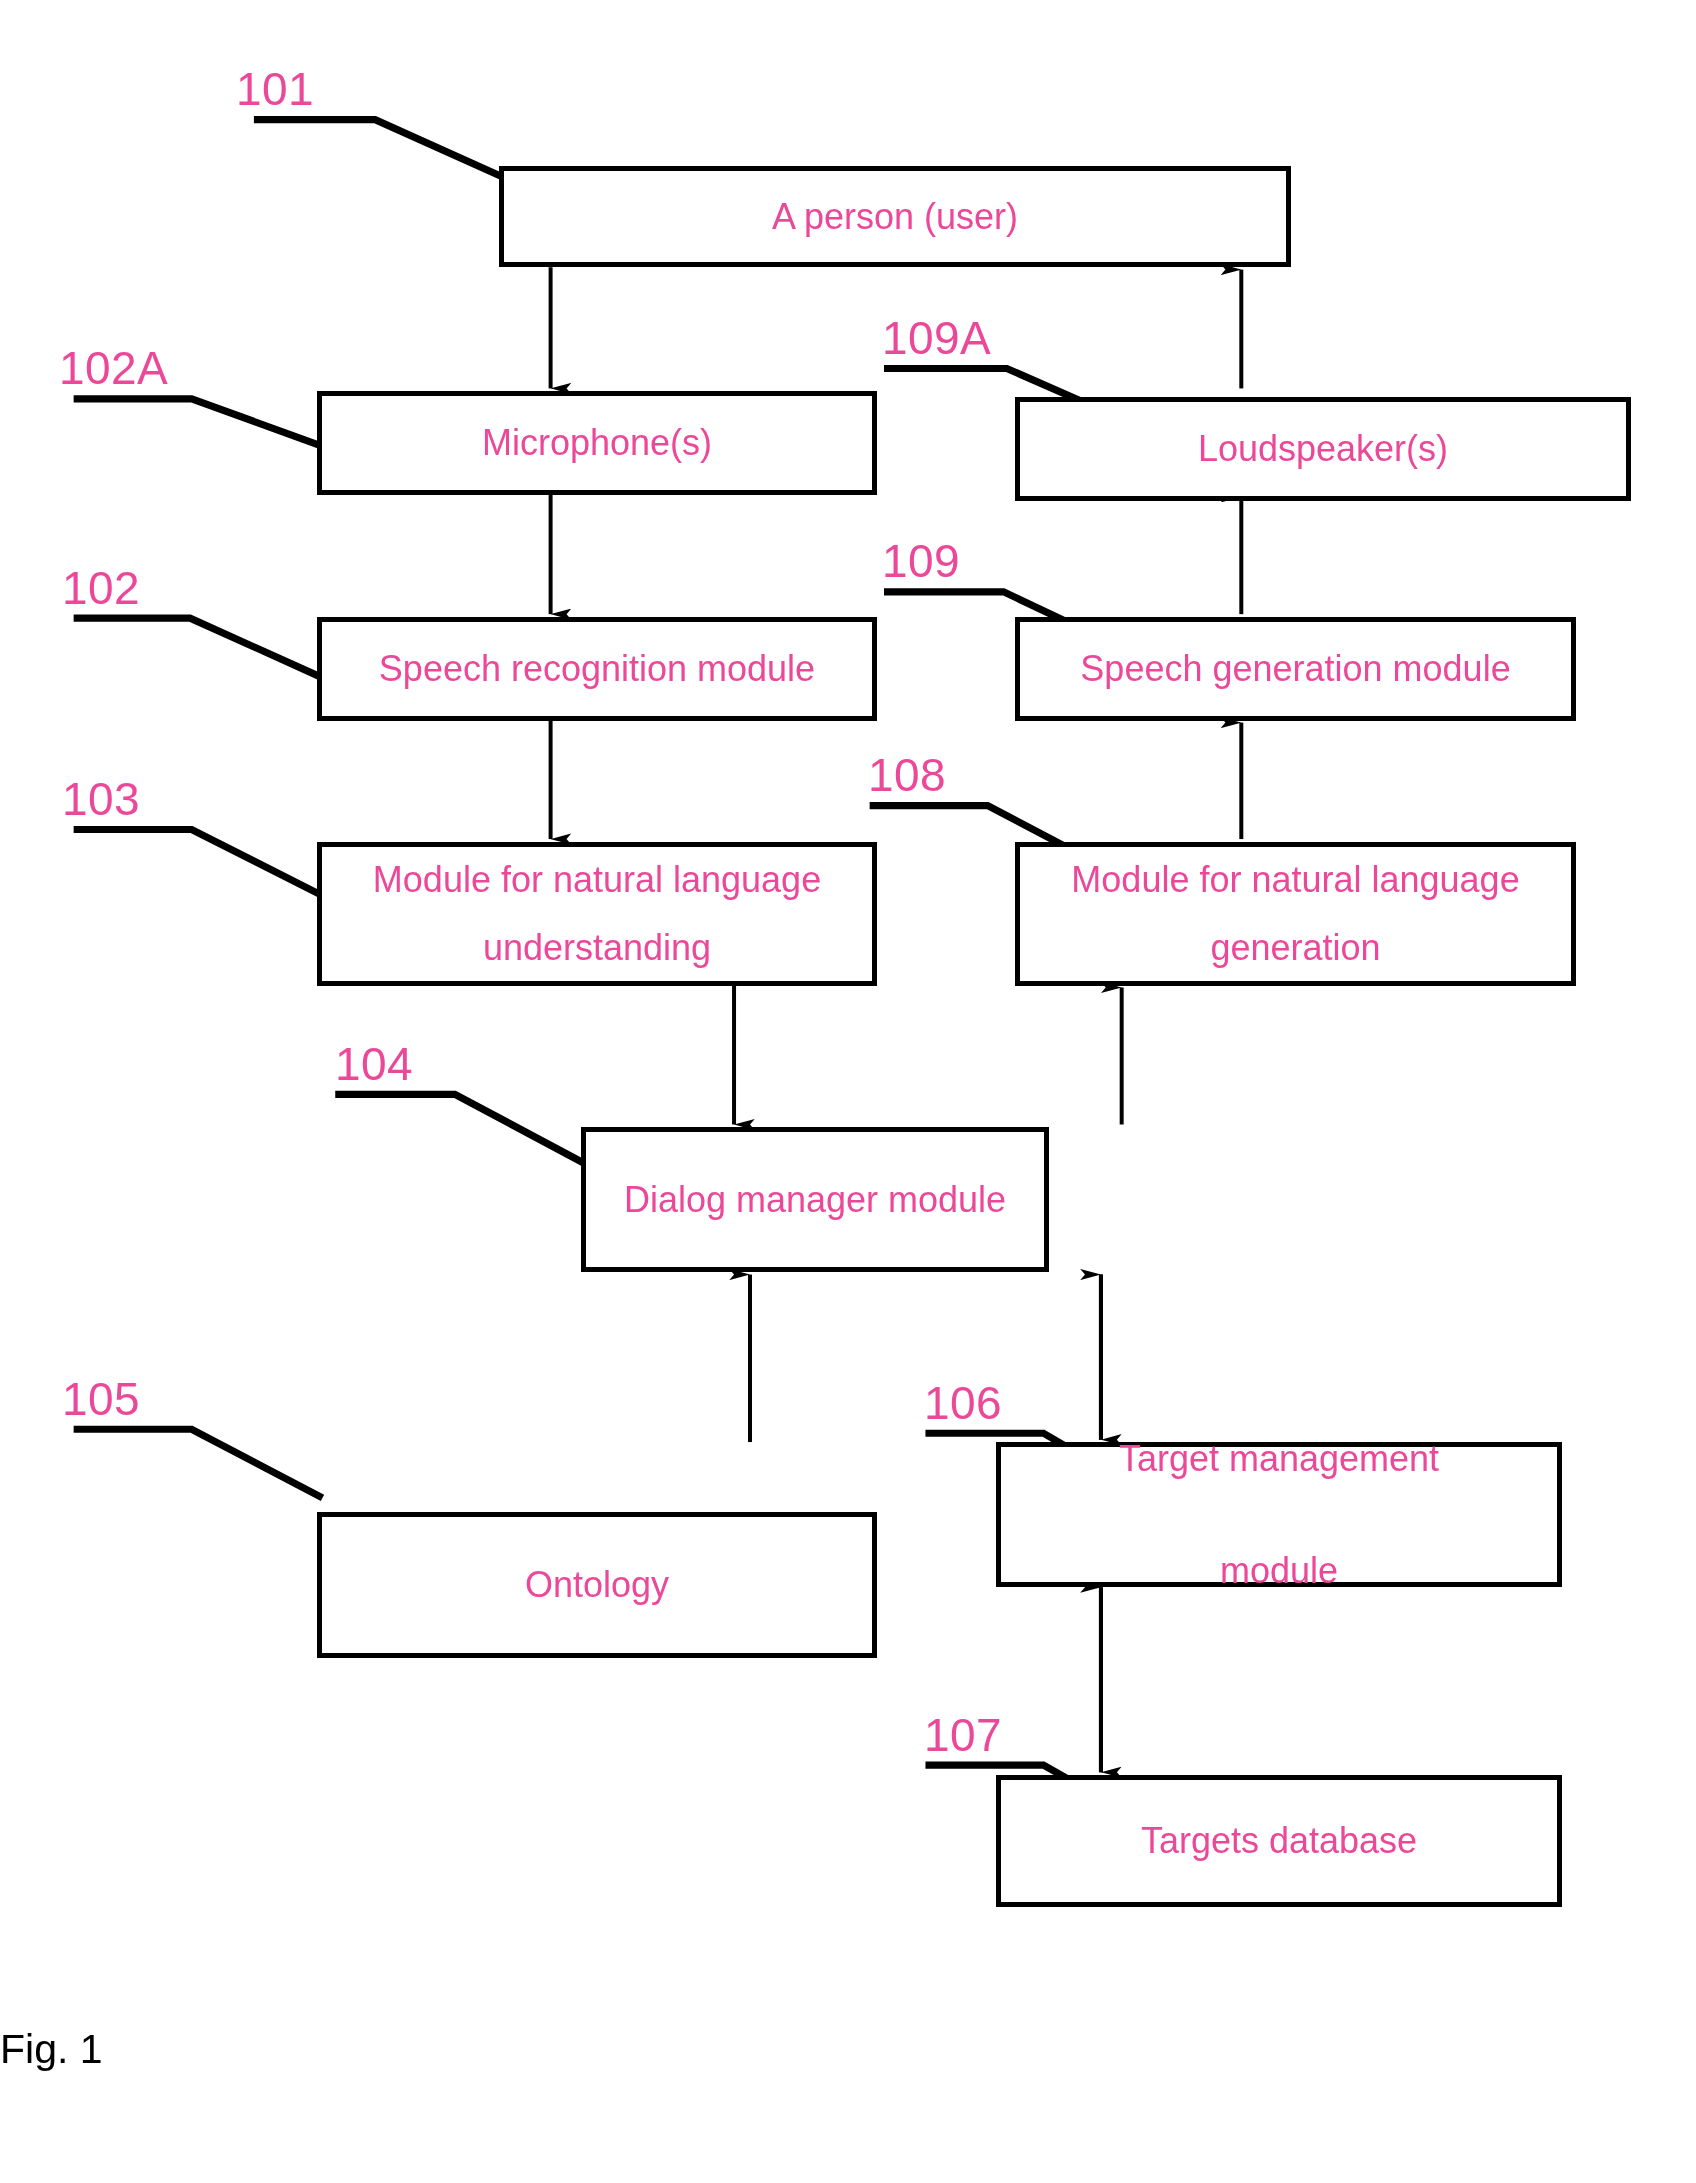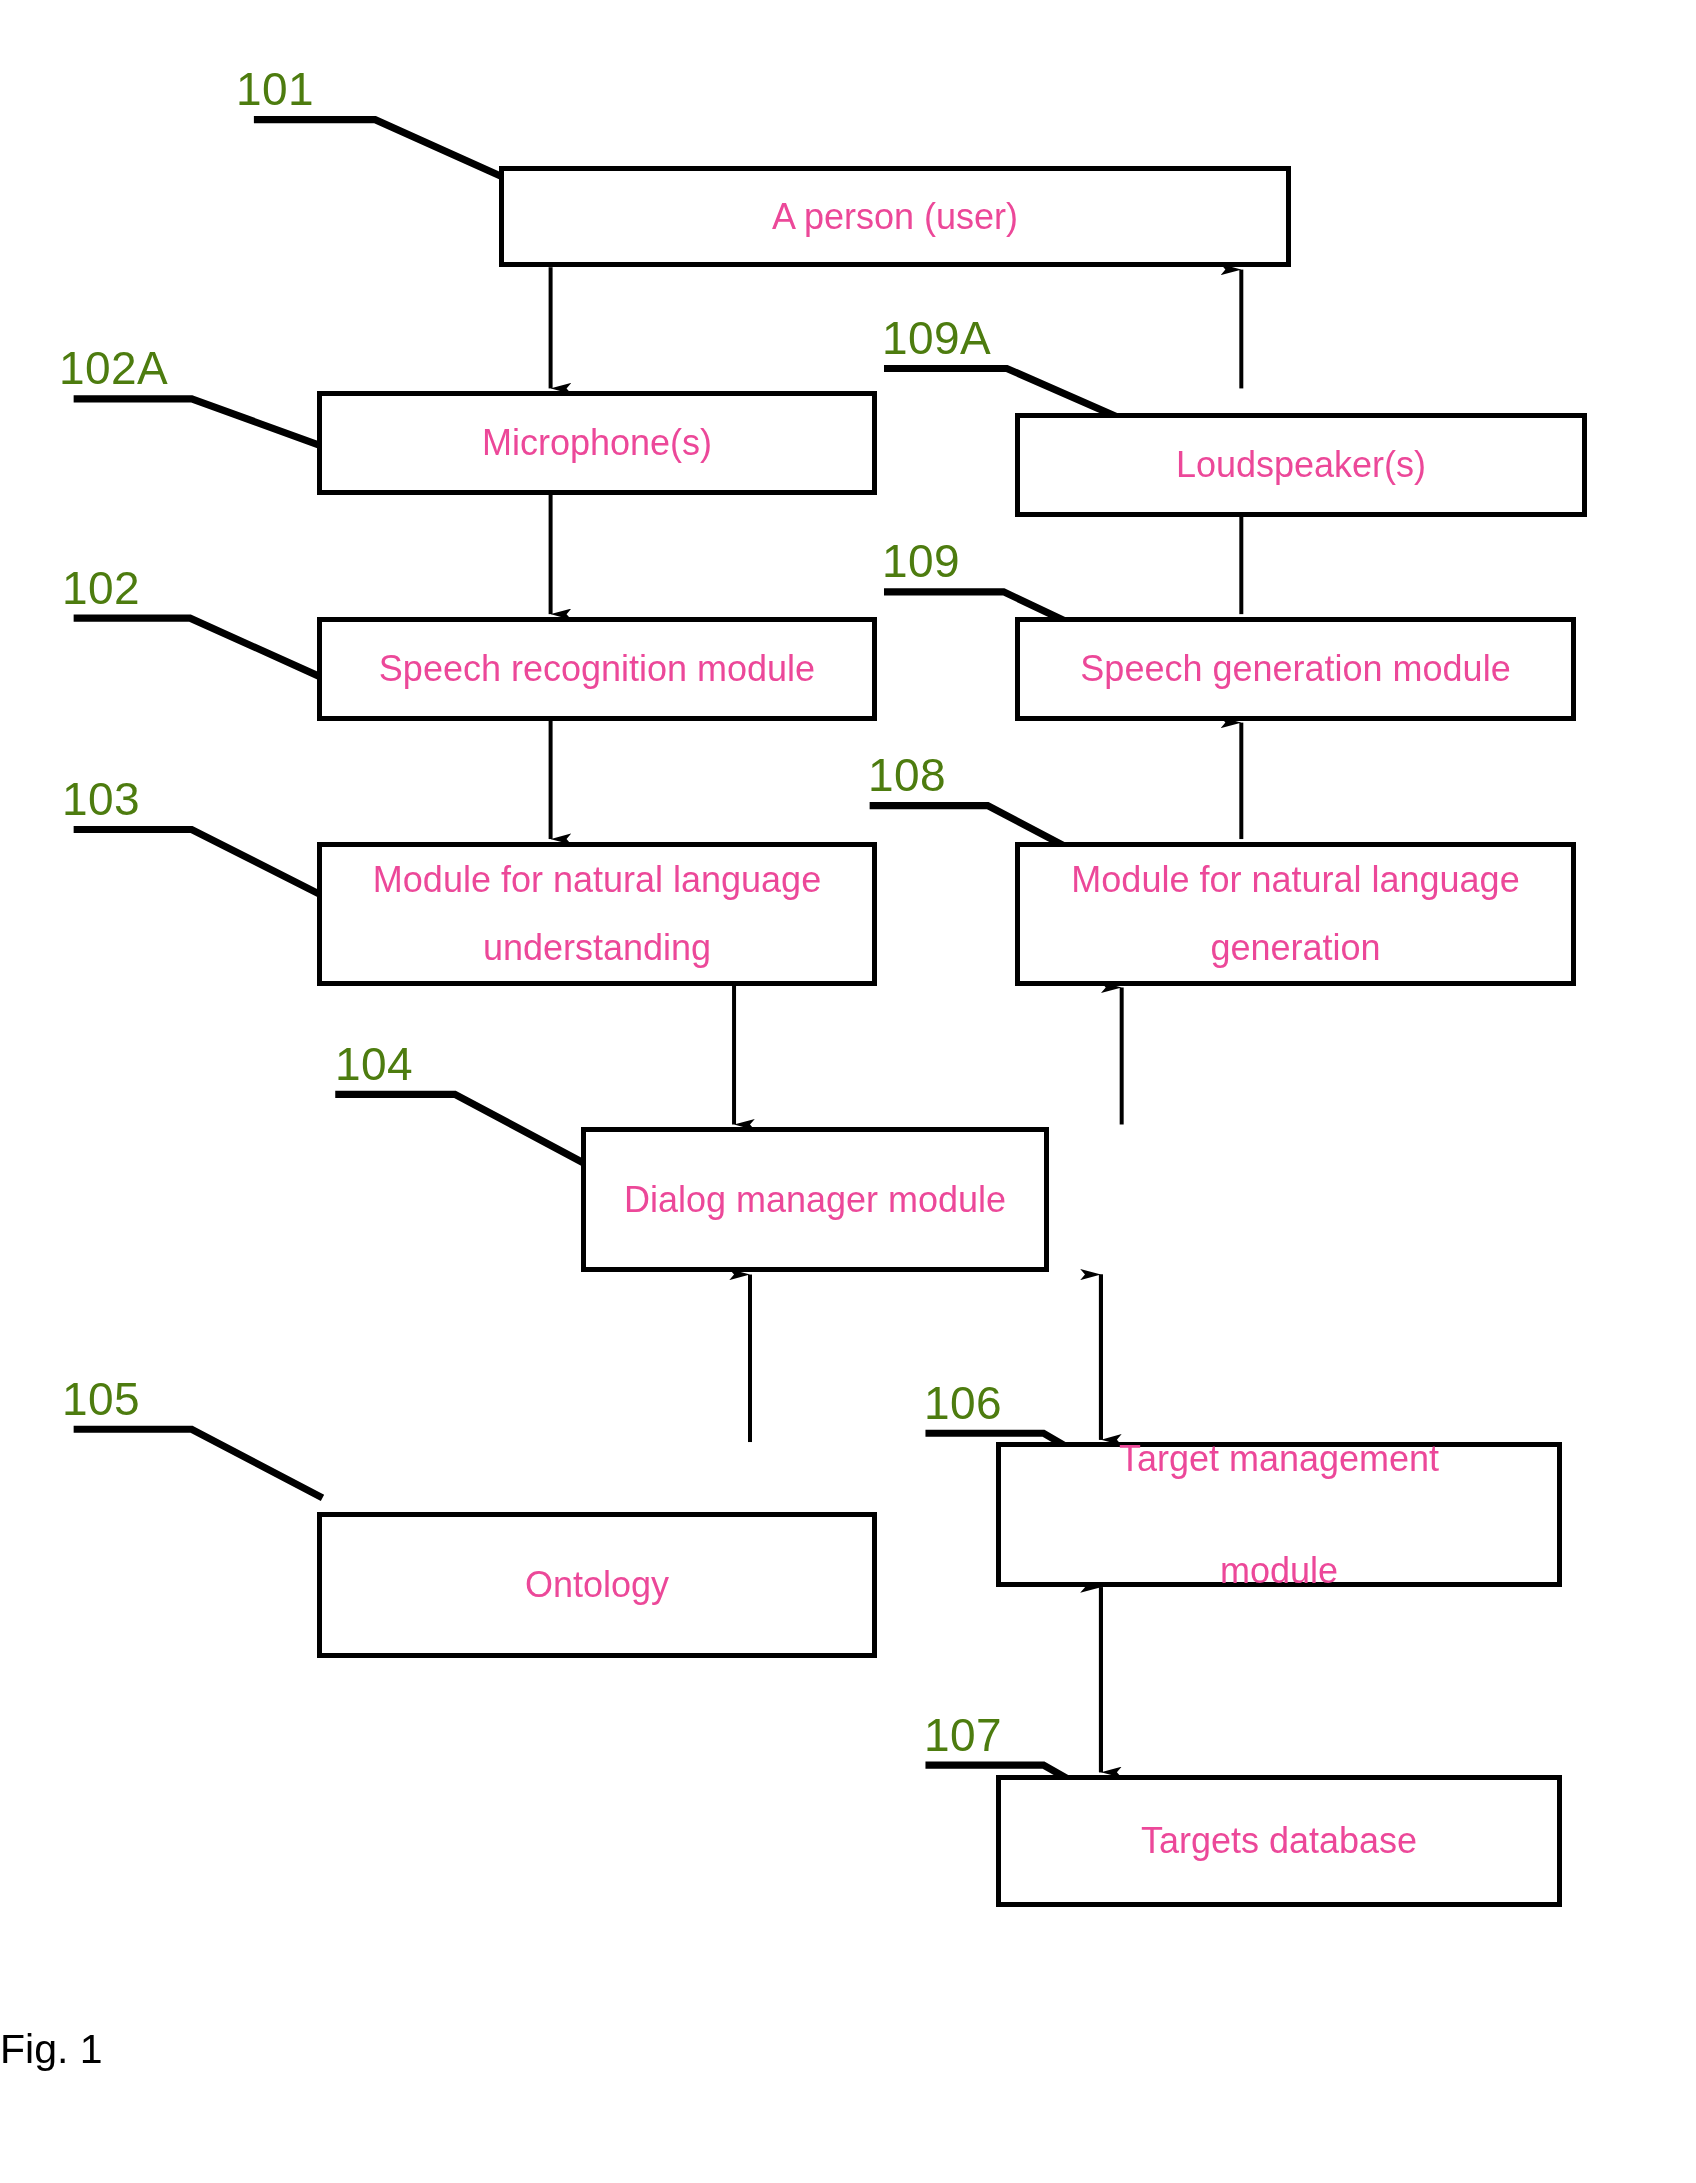--- a/index.html
+++ b/index.html
@@ -48,21 +48,21 @@
   .node-box.two-line .node-label {
     line-height: 1.0;
   }
   .node-box.two-line .node-label + .node-label {
     margin-top: 32px;
   }
   .ref-num {
     position: absolute;
     font-family: "Liberation Sans", sans-serif;
     font-size: 46px;
-    color: #4d7c0f;
+    color: #ec4899;
     z-index: 4;
     white-space: nowrap;
     letter-spacing: 0.4px;
   }
   #fig-caption {
     position: absolute;
     left: 0;
     top: 2026px;
     width: 1697px;
     text-align: left;
@@ -142,21 +142,21 @@
   <div class="ref-num" style="left:924px;top:1708px;">107</div>
 
   <div class="node-box" style="left:499px; top:166px; width:792px; height:101px;">
     <span class="node-label">A person (user)</span>
   </div>
 
   <div class="node-box" style="left:317px; top:391px; width:560px; height:104px;">
     <span class="node-label">Microphone(s)</span>
   </div>
 
-  <div class="node-box" style="left:1015px; top:413px; width:572px; height:104px;">
+  <div class="node-box" style="left:1015px; top:397px; width:616px; height:104px;">
     <span class="node-label">Loudspeaker(s)</span>
   </div>
 
   <div class="node-box" style="left:317px; top:617px; width:560px; height:104px;">
     <span class="node-label">Speech recognition module</span>
   </div>
 
   <div class="node-box" style="left:1015px; top:617px; width:561px; height:104px;">
     <span class="node-label">Speech generation module</span>
   </div>

